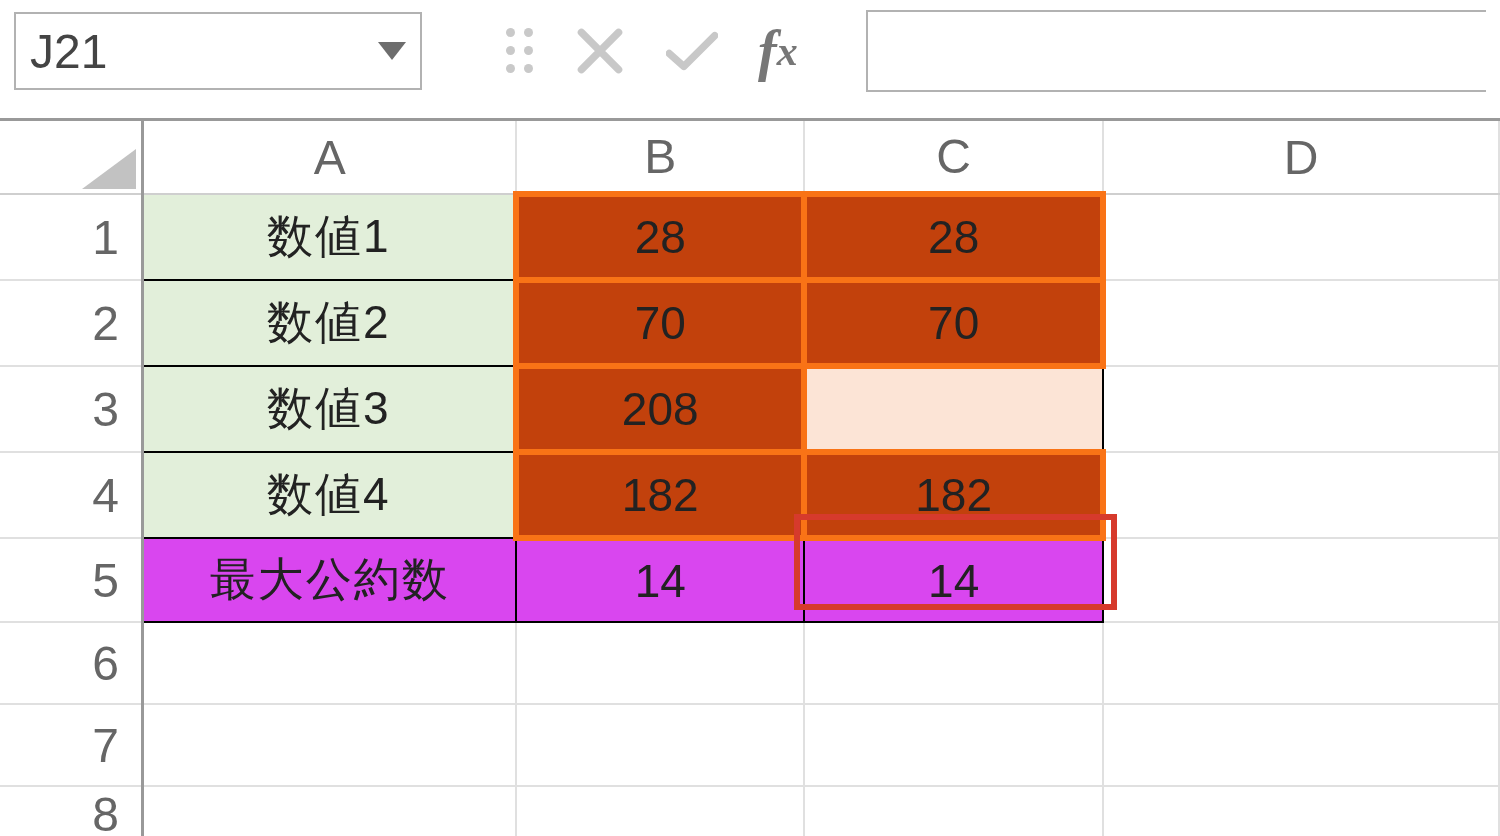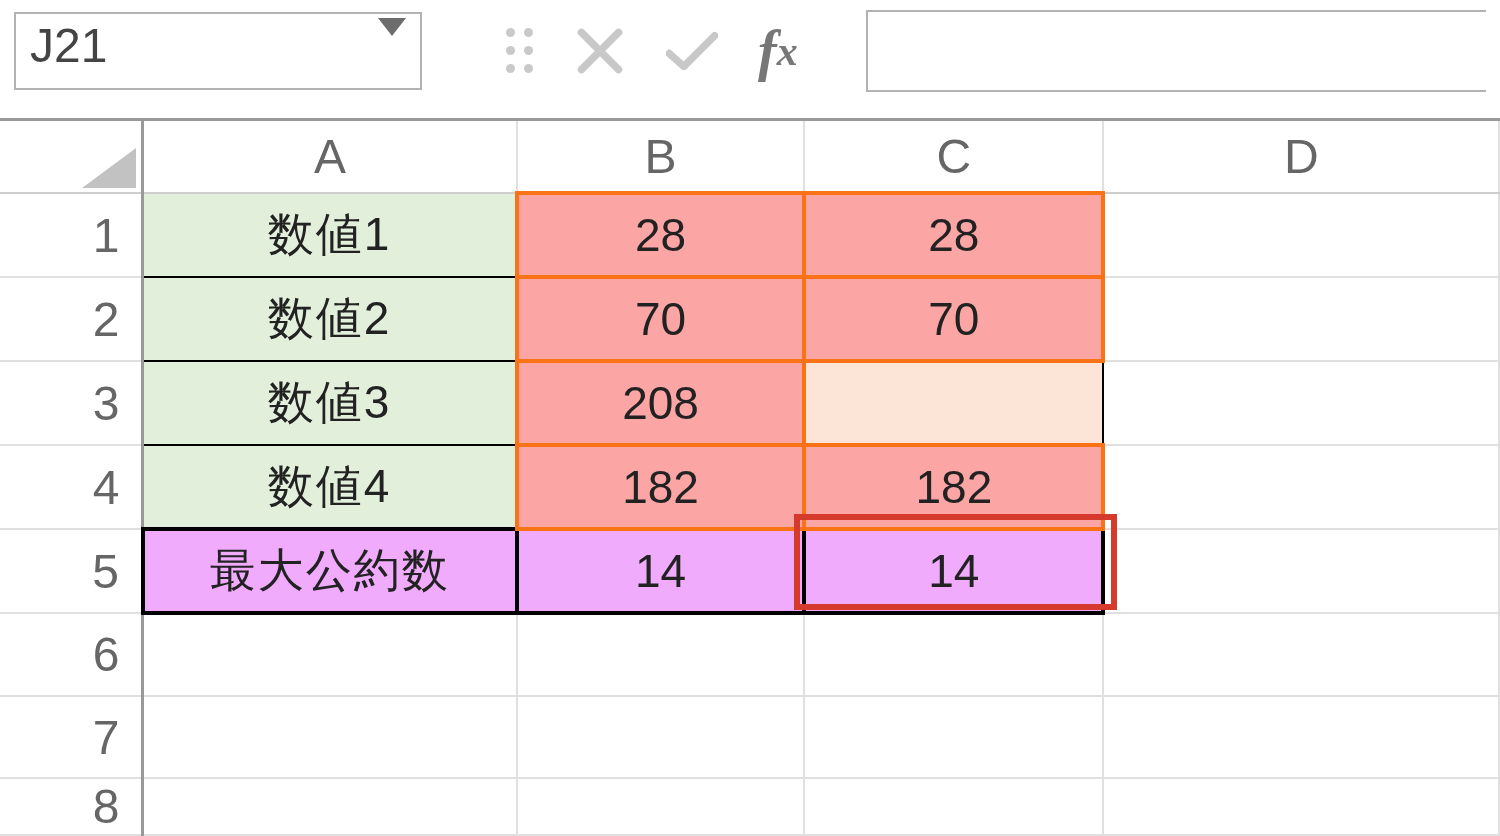--- a/index.html
+++ b/index.html
@@ -1,17 +1,17 @@
 <!DOCTYPE html>
 <html><head>
 <meta charset="utf-8">
 <style>
   html,body{margin:0;padding:0;width:1500px;height:836px;background:#fff;font-family:"Meiryo","MS PGothic",Arial,sans-serif;overflow:hidden;}
   .formula-bar{display:flex;align-items:center;padding:10px 14px 26px 14px;gap:24px;}
-  .name-box{width:408px;height:78px;border:2px solid #b2b2b2;background:#fff;display:flex;align-items:flex-start;padding:4px 14px;box-sizing:border-box;}
+  .name-box{width:408px;height:78px;border:2px solid #b2b2b2;background:#fff;display:flex;align-items:center;padding:4px 14px;box-sizing:border-box;}
   .name-box .cellref{flex:1;color:#444;font-size:48px;font-family:Arial,sans-serif;}
   .name-box .dd{color:#6d6d6d;font-size:28px;display:flex;align-items:center;}
   .fbar-mid{display:flex;align-items:center;gap:40px;margin-left:60px;}
   .ico{width:52px;display:flex;justify-content:center;align-items:center;color:#c8c8c8;}
   .ico svg{display:block;}
   .handle-dots{display:grid;grid-template-columns:10px 10px;grid-auto-rows:10px;gap:8px;}
   .handle-dots span{width:9px;height:9px;border-radius:50%;background:#c9c9c9;}
   .finput{flex:1;height:78px;margin-left:44px;border:2px solid #b2b2b2;border-right:none;background:#fff;}
   
   .grid{position:relative;}
@@ -21,23 +21,23 @@
   .rowhdr{width:120px;background:#fff;border-right:3px solid #999;border-bottom:2px solid #e0e0e0;color:#666;font-size:48px;text-align:right;padding-right:22px;vertical-align:middle;font-family:Arial,sans-serif;}
   .corner{width:120px;height:70px;background:#fff;border-top:3px solid #999;border-right:3px solid #999;border-bottom:2px solid #cfcfcf;position:relative;}
   .corner::after{content:"";position:absolute;right:5px;bottom:4px;width:0;height:0;border-style:solid;border-width:0 0 40px 54px;border-color:transparent transparent #c2c2c2 transparent;}
   .cell{height:80px;border-right:2px solid #e0e0e0;border-bottom:2px solid #e0e0e0;font-size:46px;text-align:center;vertical-align:middle;color:#222;}
   .cA{width:378px;}
   .cB{width:290px;}
   .cC{width:302px;}
   .cD{width:400px;}
   
   .greenhdr{background:#e2efda;border:2px solid #000;}
-  .databox{background:#fca5a5;border:4px solid #f97316;}
+  .databox{background:#c2410c;border:6px solid #f97316;}
   .pink{background:#fce4d6;border:2px solid #000;}
-  .yellow{background:#f0abfc;border:4px solid #000000;}
+  .yellow{background:#d946ef;border:2px solid #000000;}
   .jp{font-family:"MS PGothic","Meiryo",sans-serif;letter-spacing:2px;text-align:center;}
   .highlight{position:absolute;border:6px solid #d63a2c;box-sizing:border-box;pointer-events:none;}
 </style>
 </head>
 <body>
 
 <div class="formula-bar">
   <div class="name-box">
     <span class="cellref">J21</span>
     <span class="dd">

